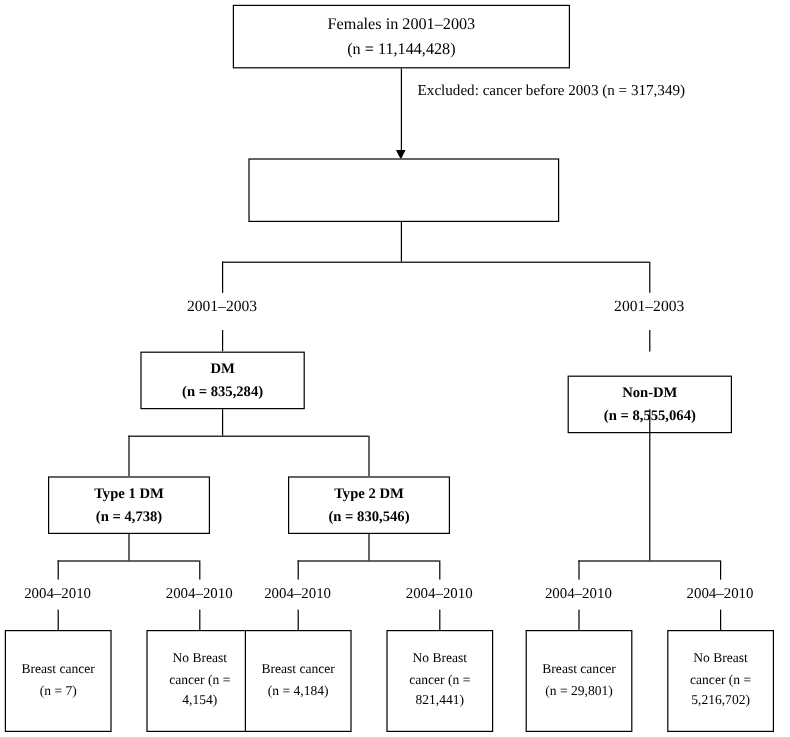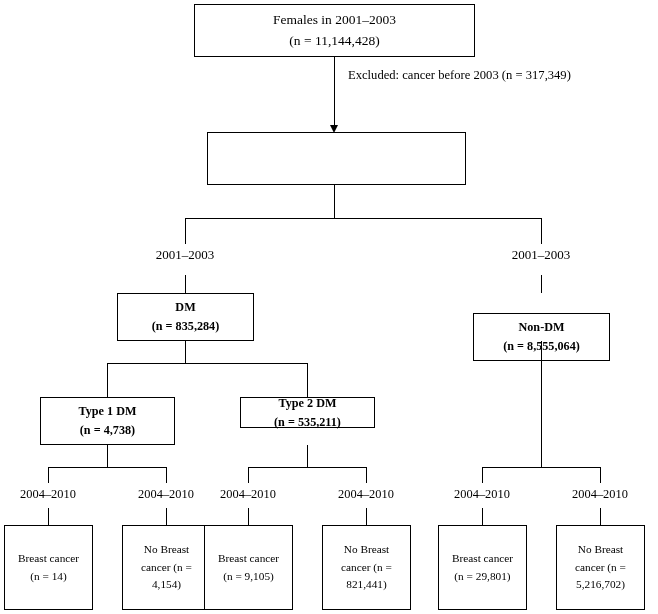--- a/index.html
+++ b/index.html
@@ -115,23 +115,23 @@
   <div class="vline" style="left:185px; top:341px; height:22px;"></div>
   <div class="hline" style="left:107px; top:363px; width:200px;"></div>
   <div class="vline" style="left:107px; top:363px; height:34px;"></div>
   <div class="vline" style="left:307px; top:363px; height:34px;"></div>
 
   <div class="node n-mid" style="left:40px; top:397px; width:135px; height:48px;">
     <span class="ln">Type 1 DM</span>
     <span class="ln">(n = 4,738)</span>
   </div>
 
-  <div class="node n-mid" style="left:240px; top:397px; width:135px; height:31px;">
+  <div class="node n-mid" style="left:240px; top:397px; width:135px; height:48px;">
     <span class="ln">Type 2 DM</span>
-    <span class="ln">(n = 535,211)</span>
+    <span class="ln">(n = 830,546)</span>
   </div>
 
   <div class="vline" style="left:107px; top:445px; height:22px;"></div>
   <div class="hline" style="left:48px; top:467px; width:118px;"></div>
   <div class="vline" style="left:48px; top:467px; height:16px;"></div>
   <div class="vline" style="left:166px; top:467px; height:16px;"></div>
 
   <div class="vline" style="left:307px; top:445px; height:22px;"></div>
   <div class="hline" style="left:248px; top:467px; width:118px;"></div>
   <div class="vline" style="left:248px; top:467px; height:16px;"></div>
@@ -151,32 +151,32 @@
 
   <div class="vline" style="left:48px; top:508px; height:17px;"></div>
   <div class="vline" style="left:166px; top:508px; height:17px;"></div>
   <div class="vline" style="left:248px; top:508px; height:17px;"></div>
   <div class="vline" style="left:366px; top:508px; height:17px;"></div>
   <div class="vline" style="left:482px; top:508px; height:17px;"></div>
   <div class="vline" style="left:600px; top:508px; height:17px;"></div>
 
   <div class="node n-small" style="left:4px; top:525px; width:89px; height:85px;">
     <span class="ln">Breast cancer</span>
-    <span class="ln">(n = 14)</span>
+    <span class="ln">(n = 7)</span>
   </div>
 
   <div class="node n-small" style="left:122px; top:525px; width:89px; height:85px;">
     <span class="ln">No Breast</span>
     <span class="ln">cancer (n =</span>
     <span class="ln">4,154)</span>
   </div>
 
   <div class="node n-small" style="left:204px; top:525px; width:89px; height:85px;">
     <span class="ln">Breast cancer</span>
-    <span class="ln">(n = 9,105)</span>
+    <span class="ln">(n = 4,184)</span>
   </div>
 
   <div class="node n-small" style="left:322px; top:525px; width:89px; height:85px;">
     <span class="ln">No Breast</span>
     <span class="ln">cancer (n =</span>
     <span class="ln">821,441)</span>
   </div>
 
   <div class="node n-small" style="left:438px; top:525px; width:89px; height:85px;">
     <span class="ln">Breast cancer</span>

